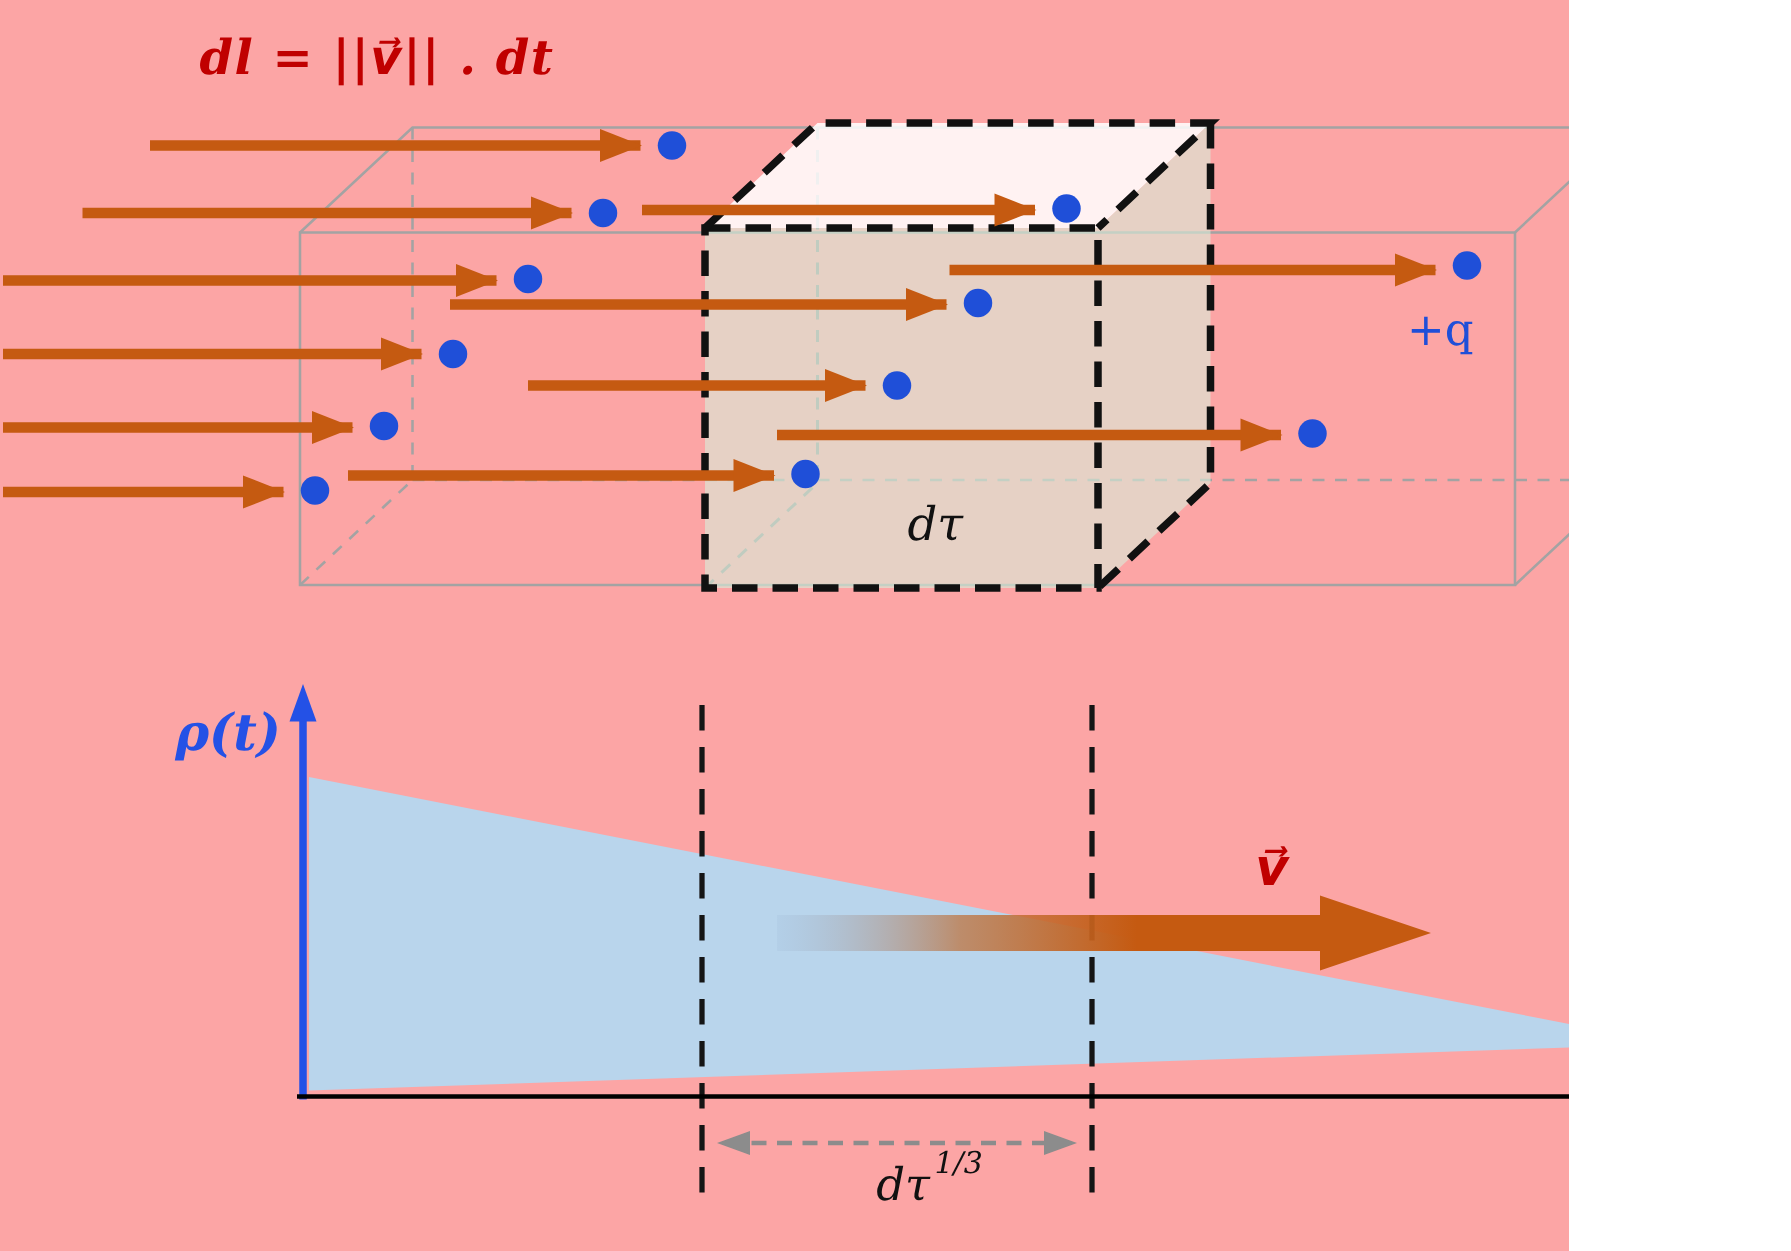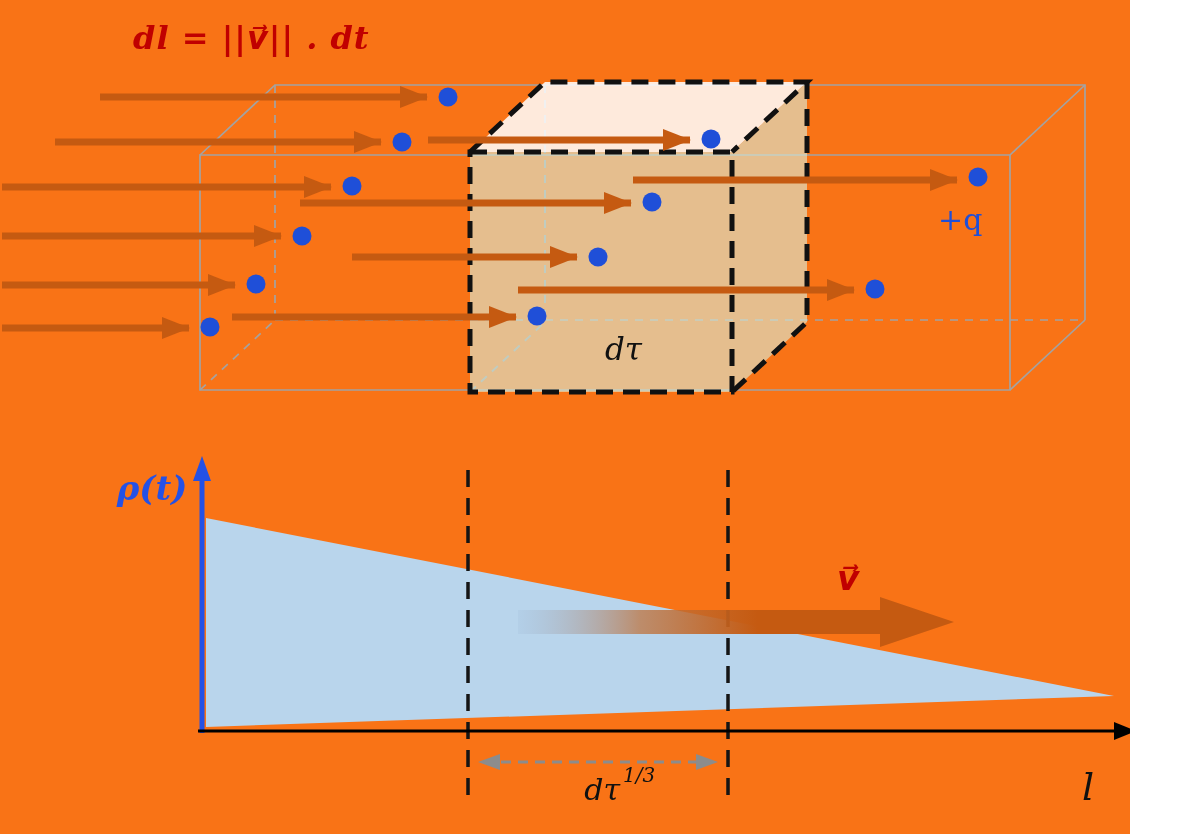--- a/index.html
+++ b/index.html
@@ -1,17 +1,17 @@
 <!DOCTYPE html>
 <html><head>
 <meta charset="utf-8">
 <style>
   html,body { margin:0; padding:0; background:#ffffff; }
   .stage {
-    position:relative; width:1130px; height:834px; background:#f97316;
+    position:relative; width:1046px; height:834px; background:#fca5a5;
     font-family:"DejaVu Serif", serif; overflow:hidden;
   }
   svg text { user-select:none; }
   .formula   { font:italic 700 32px "DejaVu Serif","DejaVu Sans",serif; fill:#C00000; letter-spacing:1px; }
   .charge    { font:400 30px "DejaVu Serif",serif; fill:#1F4FD8; }
   .dtau      { font:italic 400 31px "DejaVu Serif",serif; fill:#111111; }
   .rho       { font:italic 700 34px "DejaVu Serif",serif; fill:#2451E6; }
   .vlabel    { font:italic 700 34px "DejaVu Serif","DejaVu Sans",serif; fill:#C00000; }
   .dtau13    { font:italic 400 30px "DejaVu Serif",serif; fill:#111111; }
   .dtau13sup { font:italic 400 20px "DejaVu Serif",serif; fill:#111111; }

